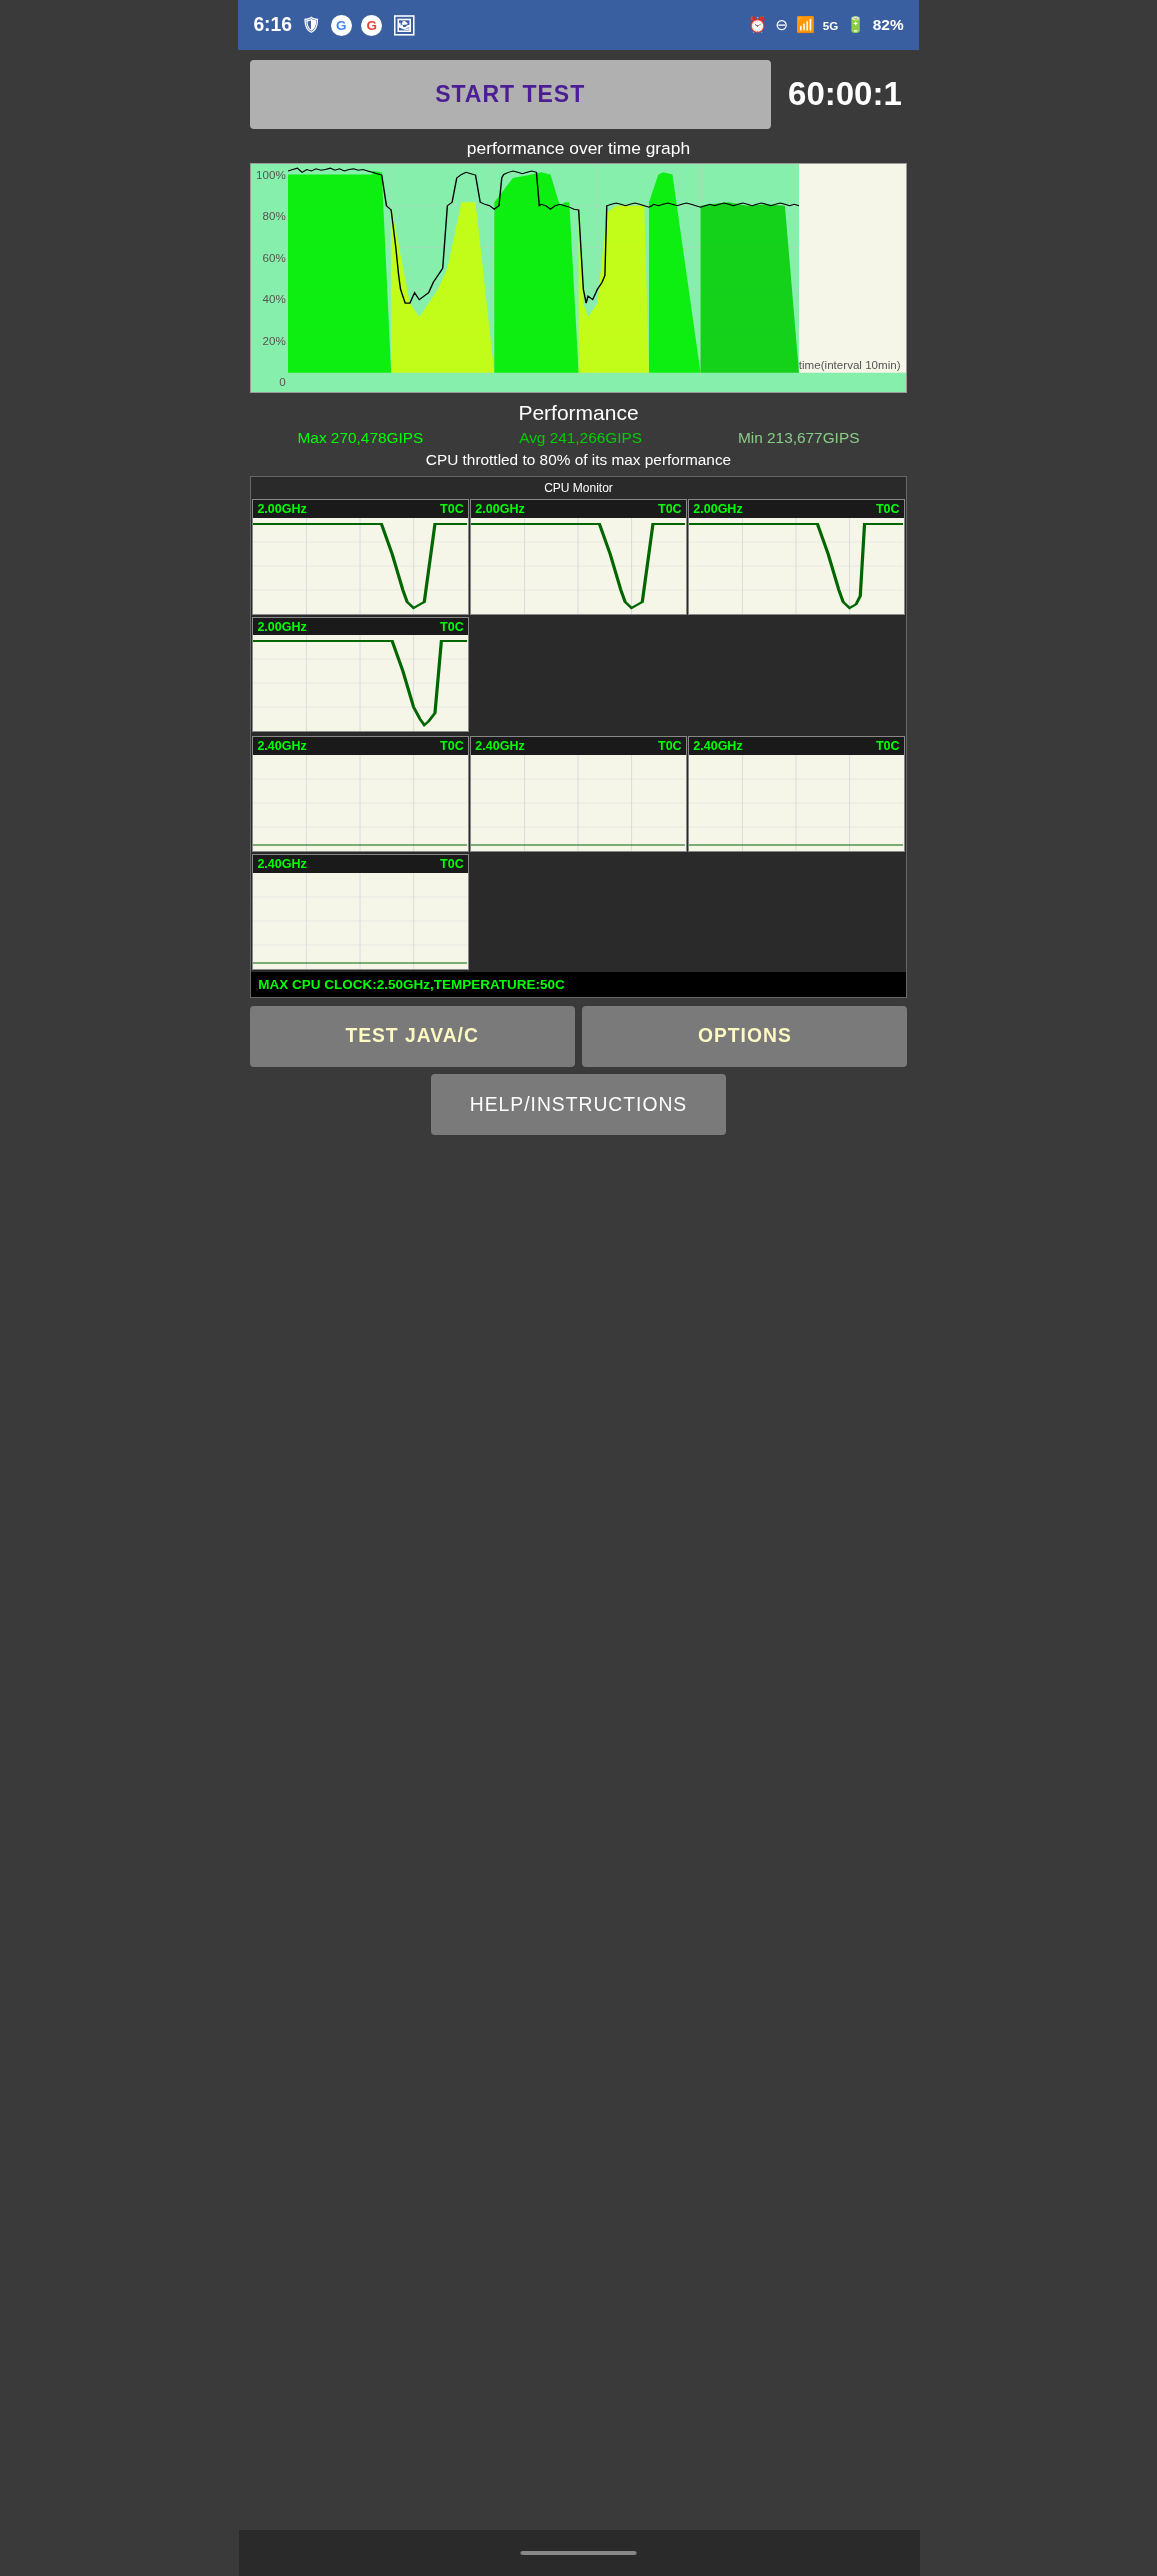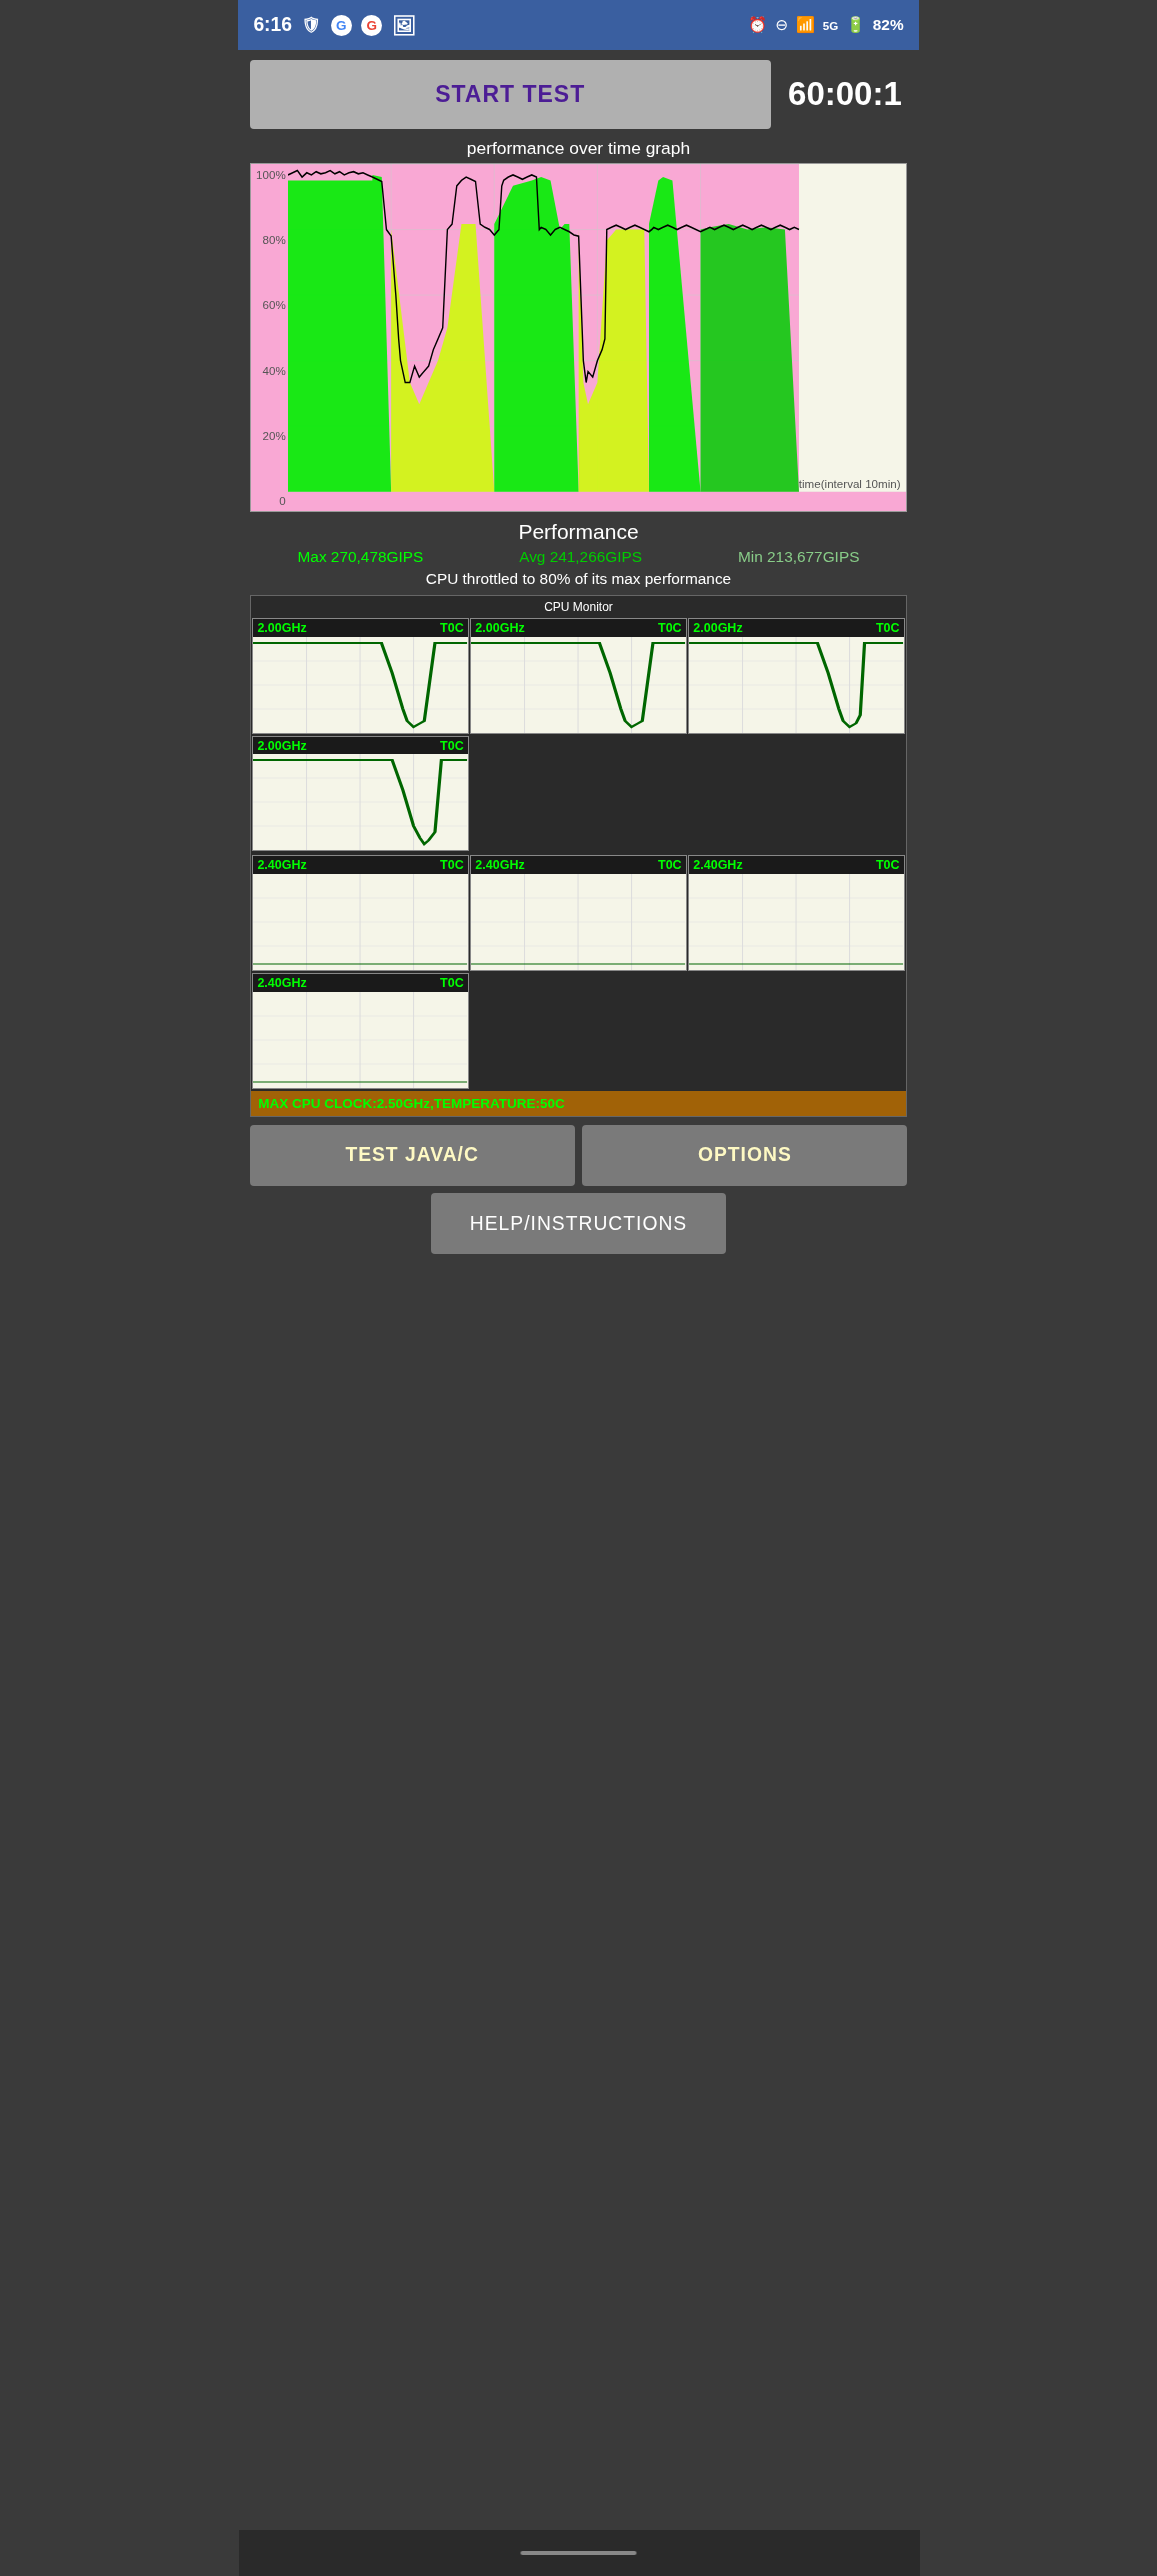--- a/index.html
+++ b/index.html
@@ -79,22 +79,22 @@
     }
     .graph-title {
       color: white;
       text-align: center;
       font-size: 17.4px;
       margin-bottom: 3.9px;
     }
     .graph-container {
       position: relative;
       width: 100%;
-      height: 349px;
-      background: #f9a8d4;
+      height: 230px;
+      background: #86efac;
       border: 1px solid #999;
       overflow: hidden;
     }
     .graph-y-labels {
       position: absolute;
       left: 0;
       top: 0;
       bottom: 0;
       width: 37px;
       display: flex;
@@ -198,21 +198,21 @@
       position: relative;
       overflow: hidden;
     }
     .cpu-graph-mini svg {
       width: 100%;
       height: 100%;
     }
 
     
     .cpu-clock-info {
-      background: #a16207;
+      background: #000000;
       padding: 3.9px 7.7px;
       text-align: left;
     }
     .cpu-clock-text {
       color: #00ff00;
       font-size: 13.5px;
       font-weight: bold;
     }
 
     

